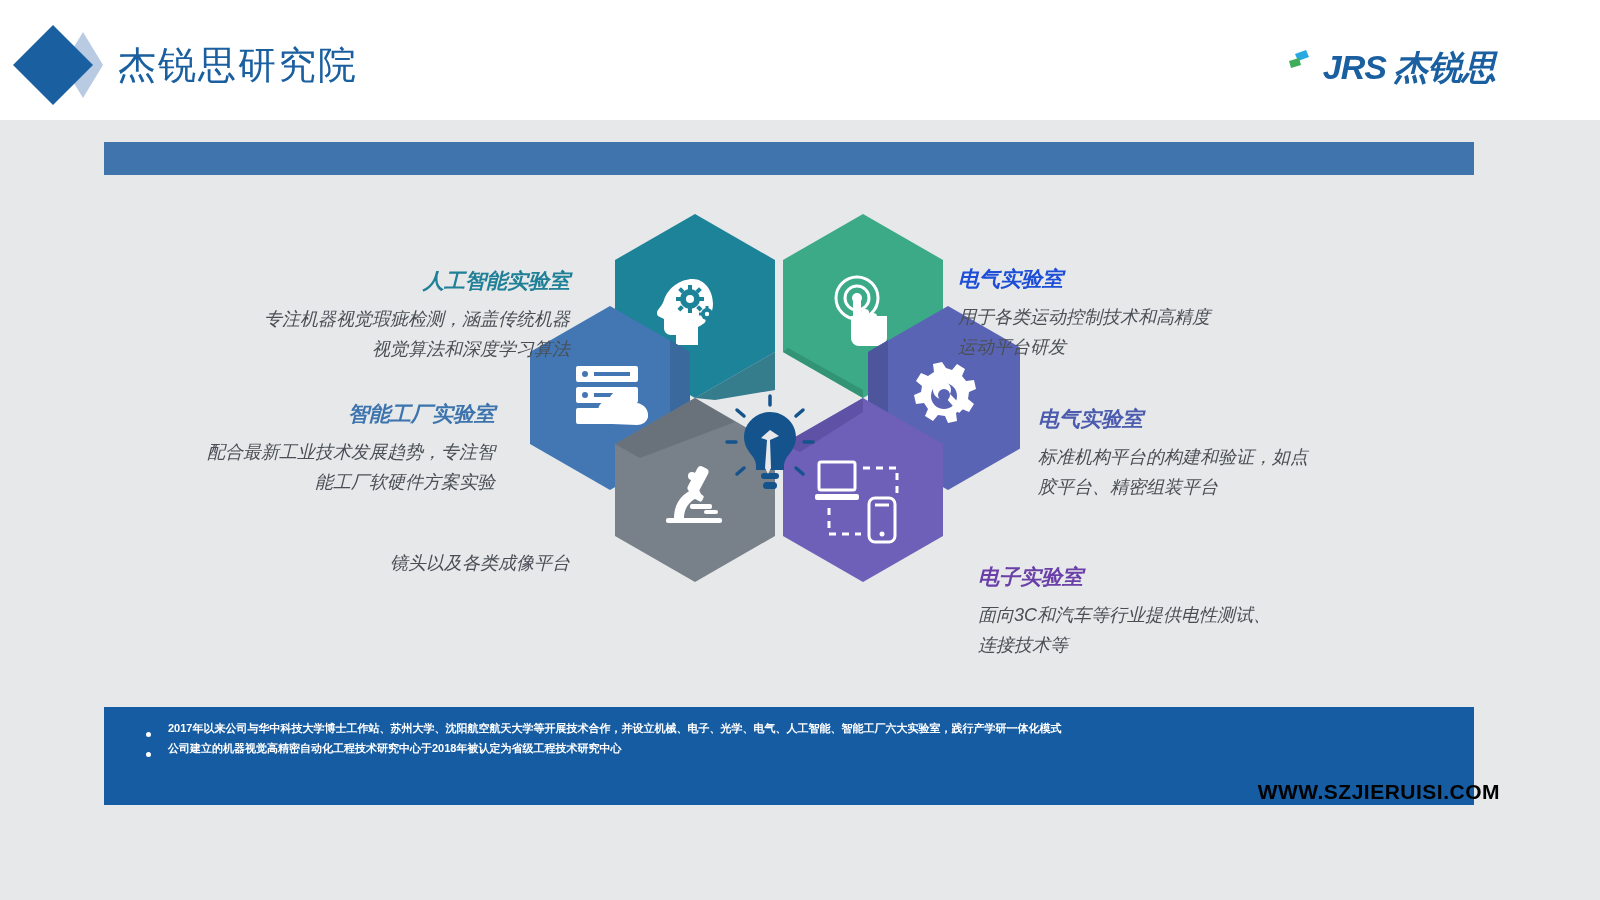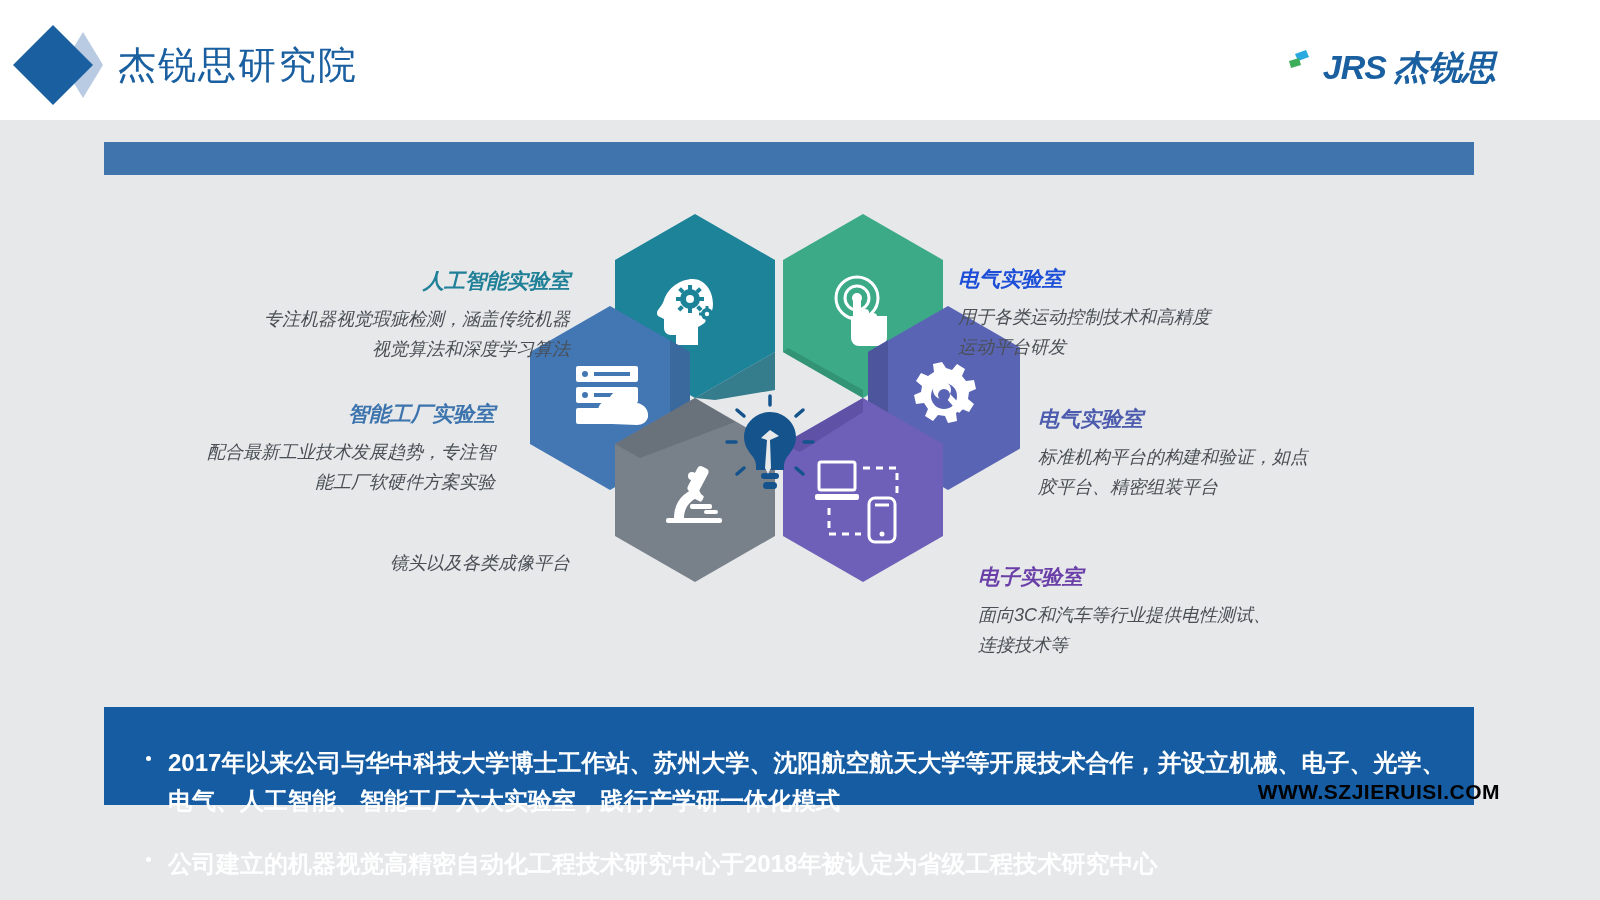--- a/index.html
+++ b/index.html
@@ -64,23 +64,22 @@
 
   
   .banner{
     position:absolute;left:104px;top:707px;width:1370px;height:98px;
     background:#155CA2;color:#ffffff;
     padding:0;box-sizing:border-box;
   }
   .banner ul{list-style:none;margin:0;padding:13px 26px 0 26px;}
   .banner li{
     position:relative;padding-left:38px;
-    font-size:24px;font-weight:bold;line-height:1.6;
+    font-size:11px;font-weight:bold;line-height:1.6;
     margin-bottom:2px;
-    margin-top:24px;
   }
   .banner li:before{
     content:"";position:absolute;left:16px;top:12px;
     width:5px;height:5px;border-radius:50%;background:#ffffff;
   }
 
   
   .footer-url{
     position:absolute;right:100px;top:780px;
     font-size:21px;font-weight:bold;color:#000000;letter-spacing:0.5px;

